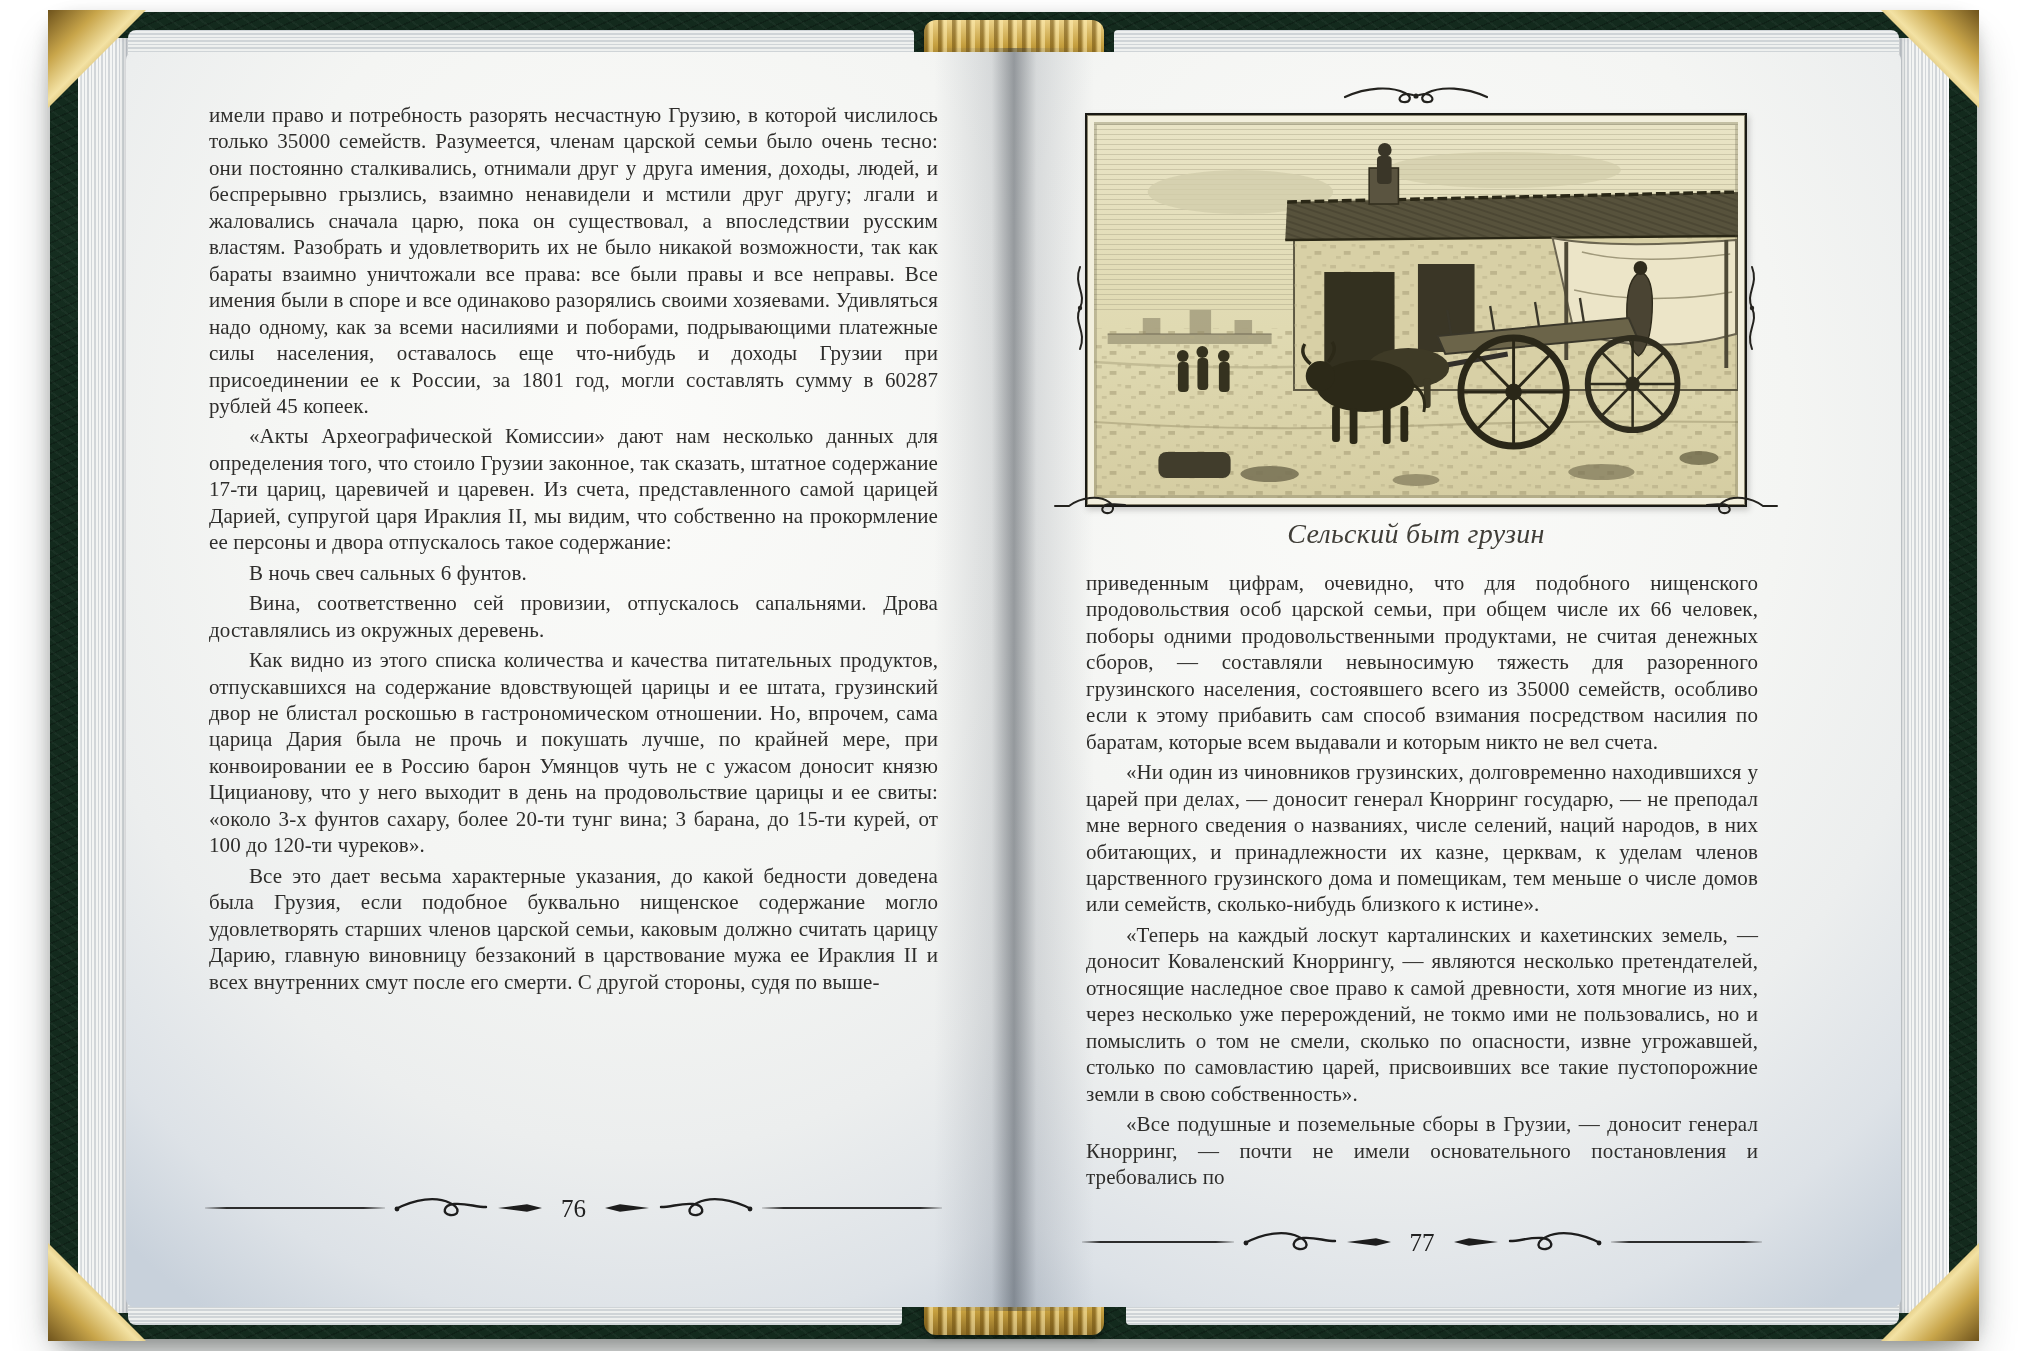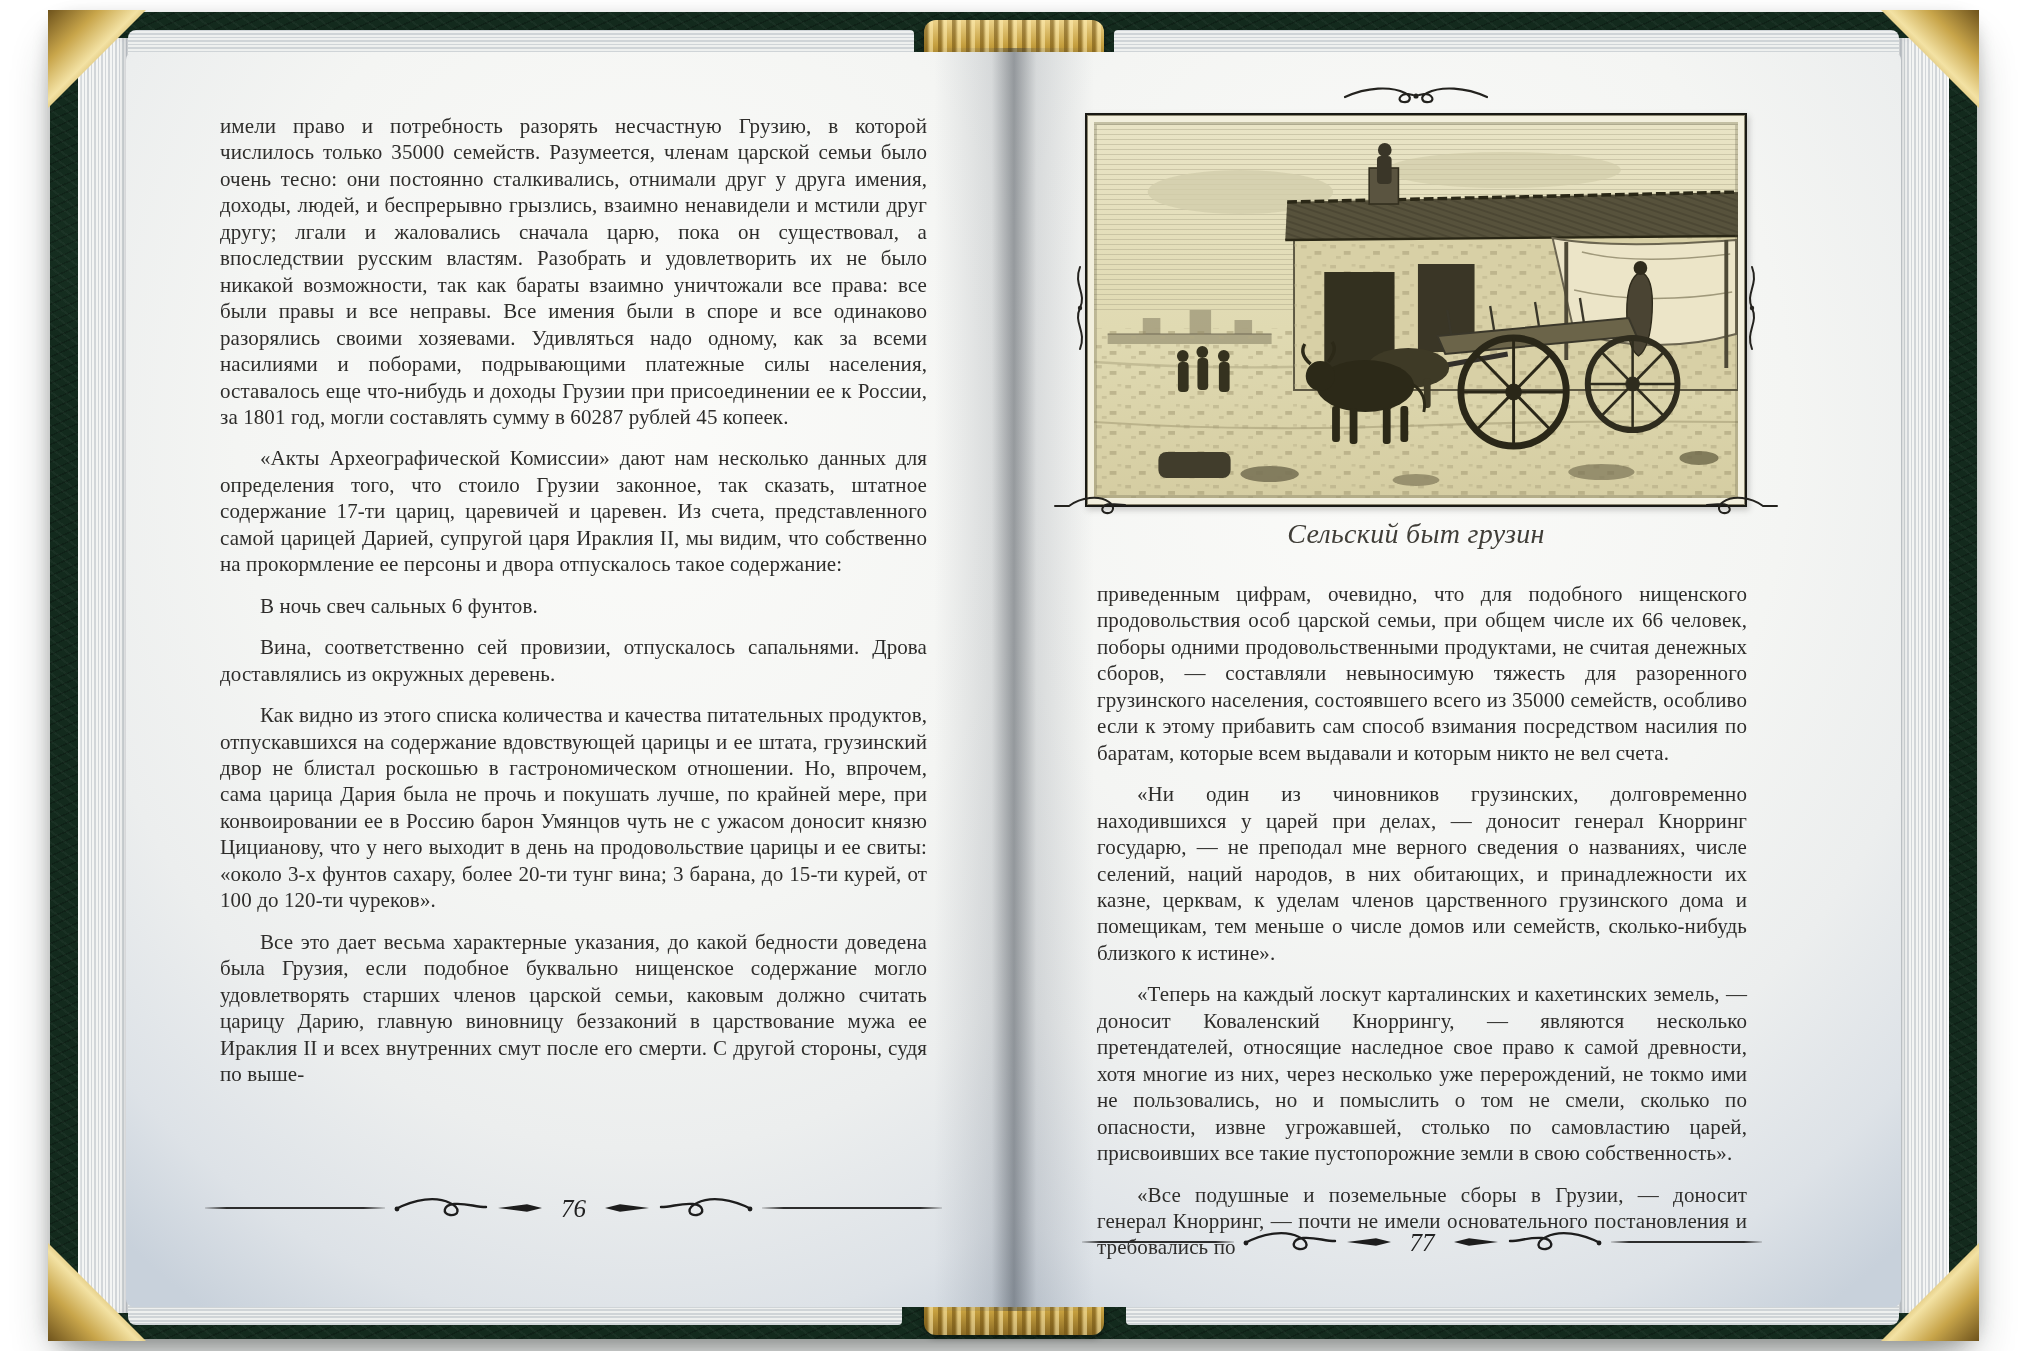--- a/index.html
+++ b/index.html
@@ -62,21 +62,21 @@
     background:radial-gradient(95% 82% at 58% 30%, #fbfbf9 0%, #f4f5f3 48%, #eceeee 70%, #dde2e7 88%, #c8d1db 100%);}
   .page.right{right:76px;width:calc(50% - 76px);border-radius:0 8px 8px 0;
     background:radial-gradient(95% 82% at 42% 30%, #fbfbf9 0%, #f4f5f3 48%, #eceeee 70%, #dde2e7 88%, #c8d1db 100%);}
   .gutter{
     position:absolute;left:calc(50% - 80px);width:160px;top:36px;bottom:28px;z-index:4;pointer-events:none;
     background:linear-gradient(to right, rgba(72,82,96,0) 0%, rgba(72,82,96,.16) 36%, rgba(38,46,56,.46) 50%, rgba(72,82,96,.16) 64%, rgba(72,82,96,0) 100%);
   }
   
   .content{position:absolute;inset:0;z-index:7;color:#2e2d2b;}
   .textcol{position:absolute;text-align:justify;font-size:21px;line-height:26.45px;letter-spacing:.1px;}
-  .textcol p{margin:15px;text-indent:40px;}
+  .textcol p{margin:4px;text-indent:40px;}
   .textcol p.noind{text-indent:0;}
   .col-left{left:205px;top:98px;width:737px;}
   .col-right{left:1082px;top:566px;width:680px;}
   
   .fig-ornament{position:absolute;left:1085px;top:82px;width:662px;height:28px;display:flex;justify-content:center;align-items:center;}
   .figure{
     position:absolute;left:1085px;top:113px;width:662px;height:394px;box-sizing:border-box;
     border:2px solid #191914;background:#f2efdd;padding:7px;
     box-shadow:inset 0 0 0 1px #8b8670, 2px 3px 6px rgba(60,60,55,.25);
   }
@@ -84,21 +84,21 @@
   .fig-flourish{position:absolute;}
   .fig-flourish.midl{left:-16px;top:150px;}
   .fig-flourish.midr{right:-16px;top:150px;transform:scaleX(-1);}
   .fig-flourish.botl{left:-34px;bottom:-14px;}
   .fig-flourish.botr{right:-34px;bottom:-14px;transform:scaleX(-1);}
   .caption{
     position:absolute;left:1085px;top:518px;width:662px;text-align:center;
     font-style:italic;font-size:28px;color:#403e38;letter-spacing:.3px;
   }
   
-  .footer{position:absolute;top:1190px;height:36px;display:flex;align-items:center;gap:8px;font-style:italic;}
+  .footer{position:absolute;top:1190px;height:36px;display:flex;align-items:center;gap:8px;}
   .footer.fl{left:205px;width:737px;}
   .footer.fr{left:1082px;width:680px;margin-top:34px;}
   .rule{flex:1;height:2px;background:linear-gradient(to right,rgba(40,40,40,.15),#2c2c2c 12%,#2c2c2c 88%,rgba(40,40,40,.15));}
   .pagenum{font-size:25px;color:#222;padding:0 10px;line-height:1;}
   .flip{transform:scaleX(-1);}
   svg.orn{display:block;}
 </style>
 </head>
 <body>
 

